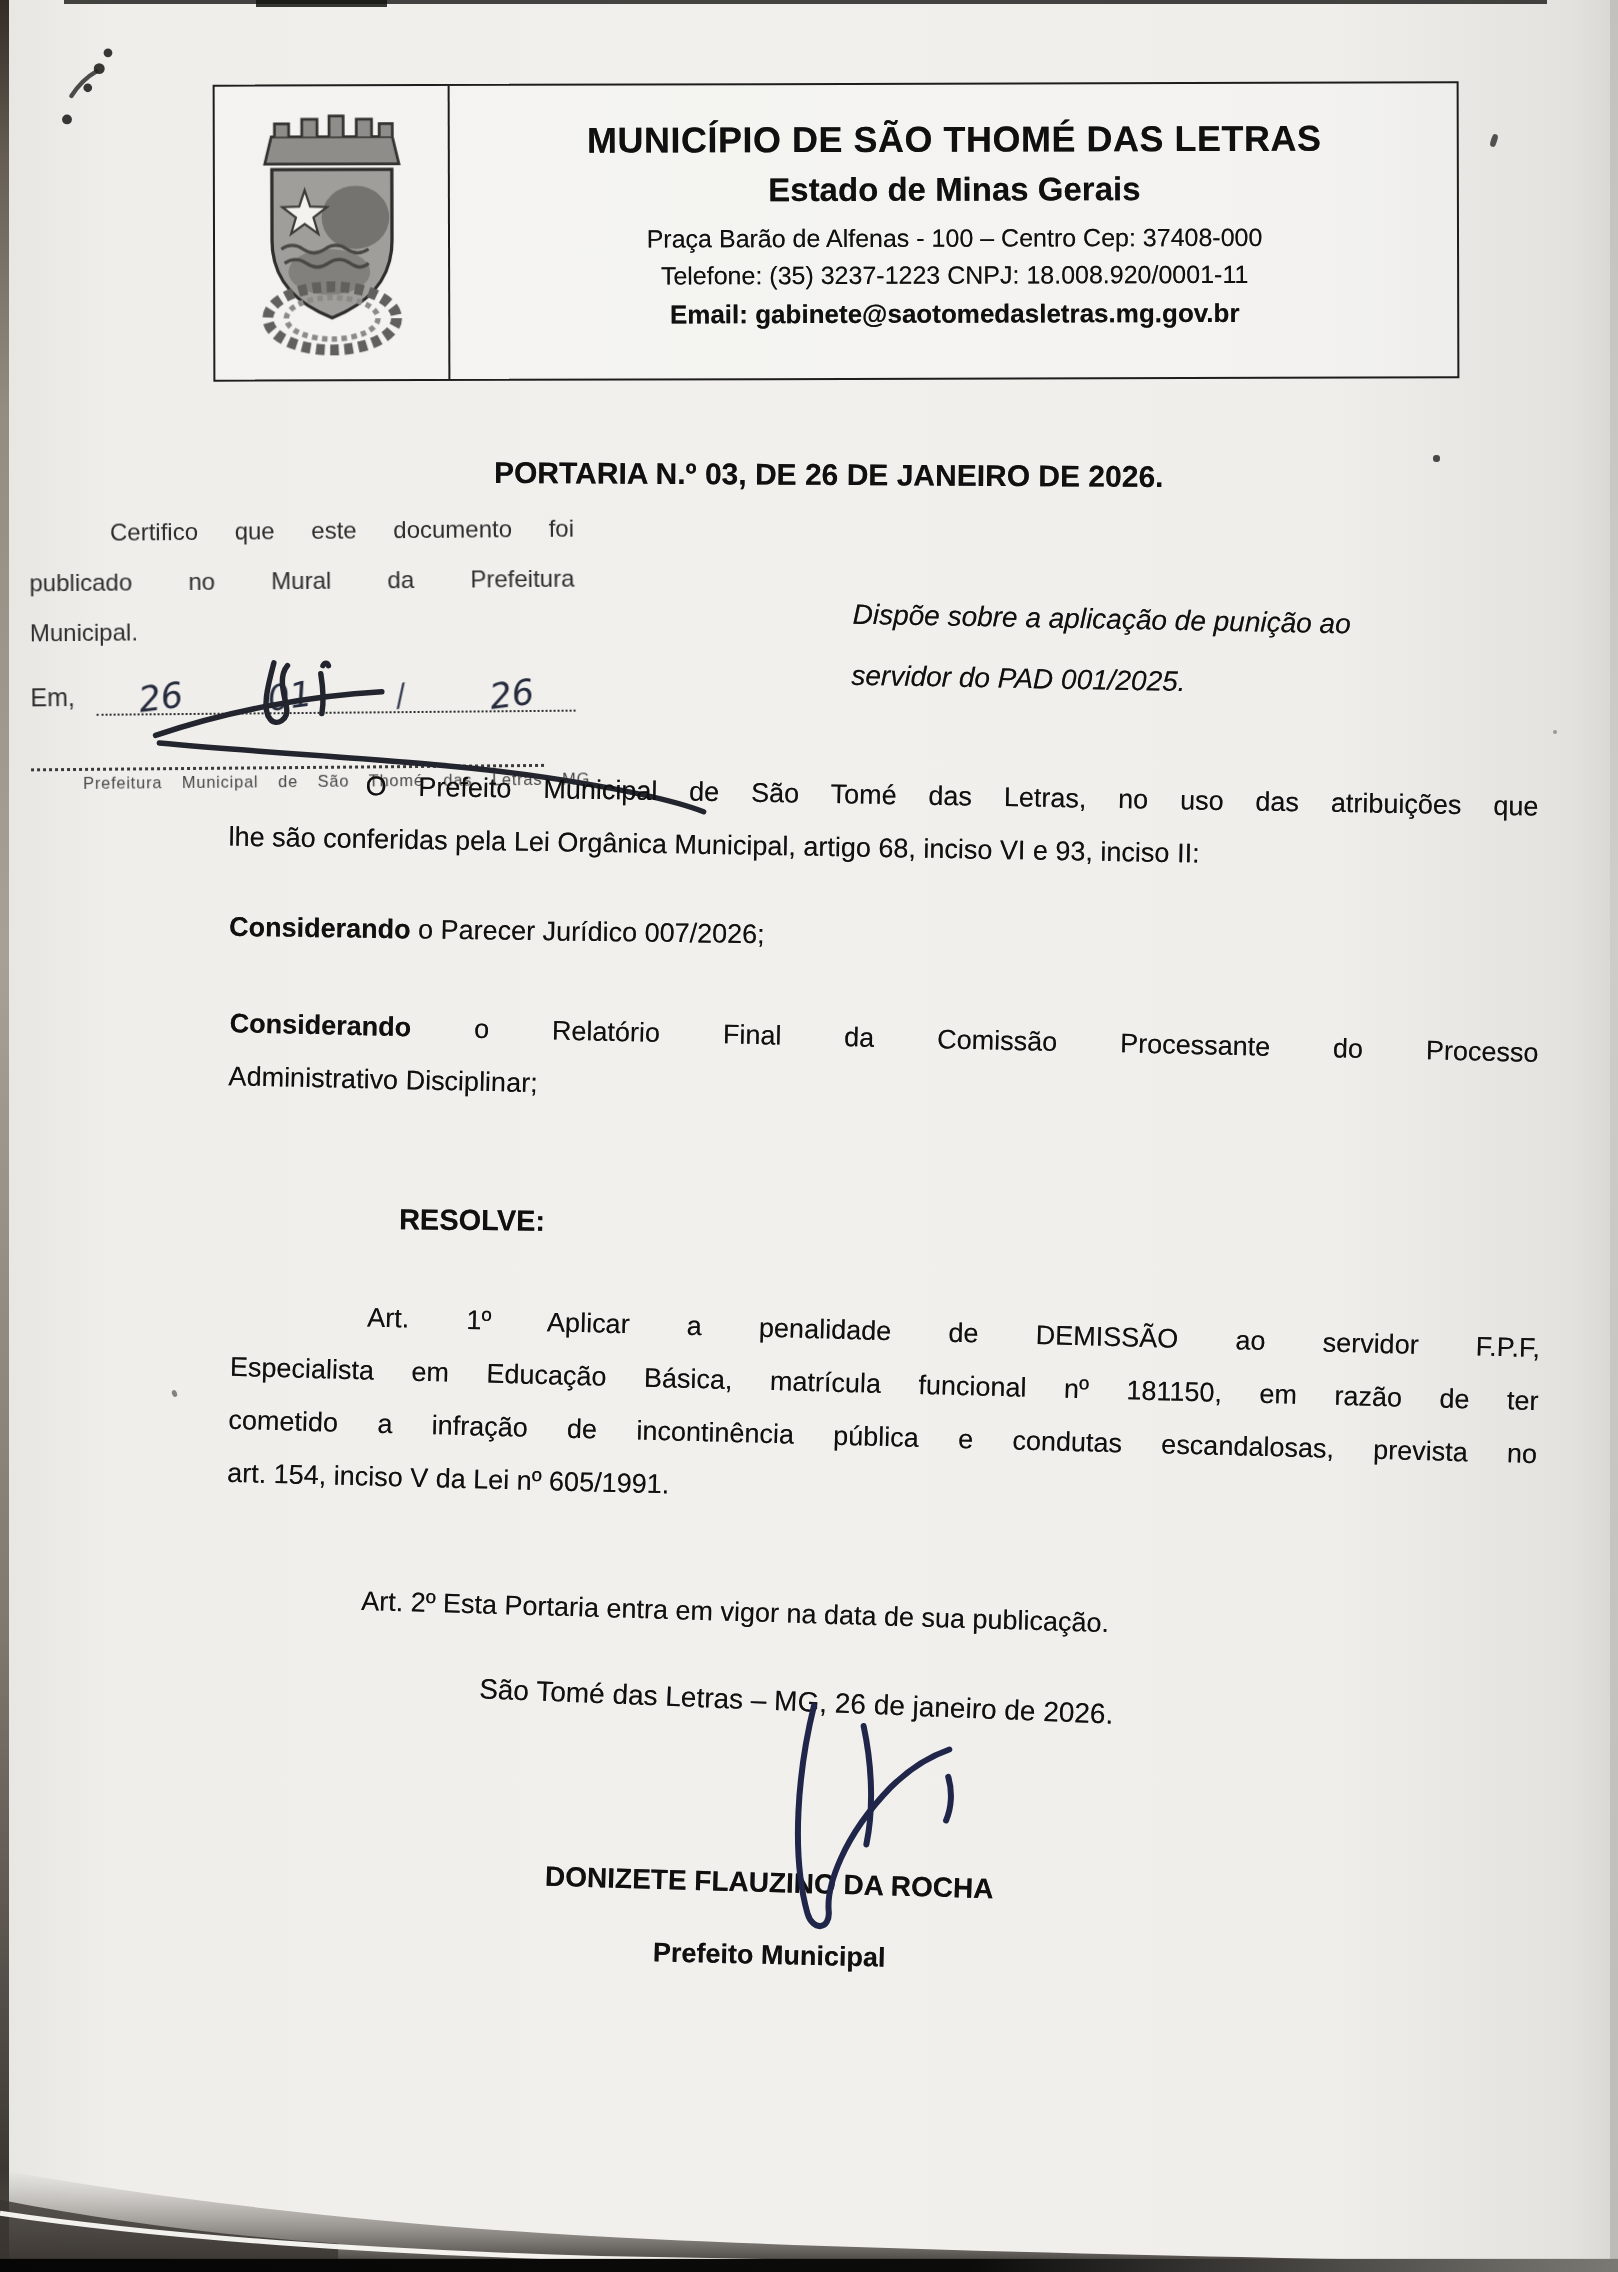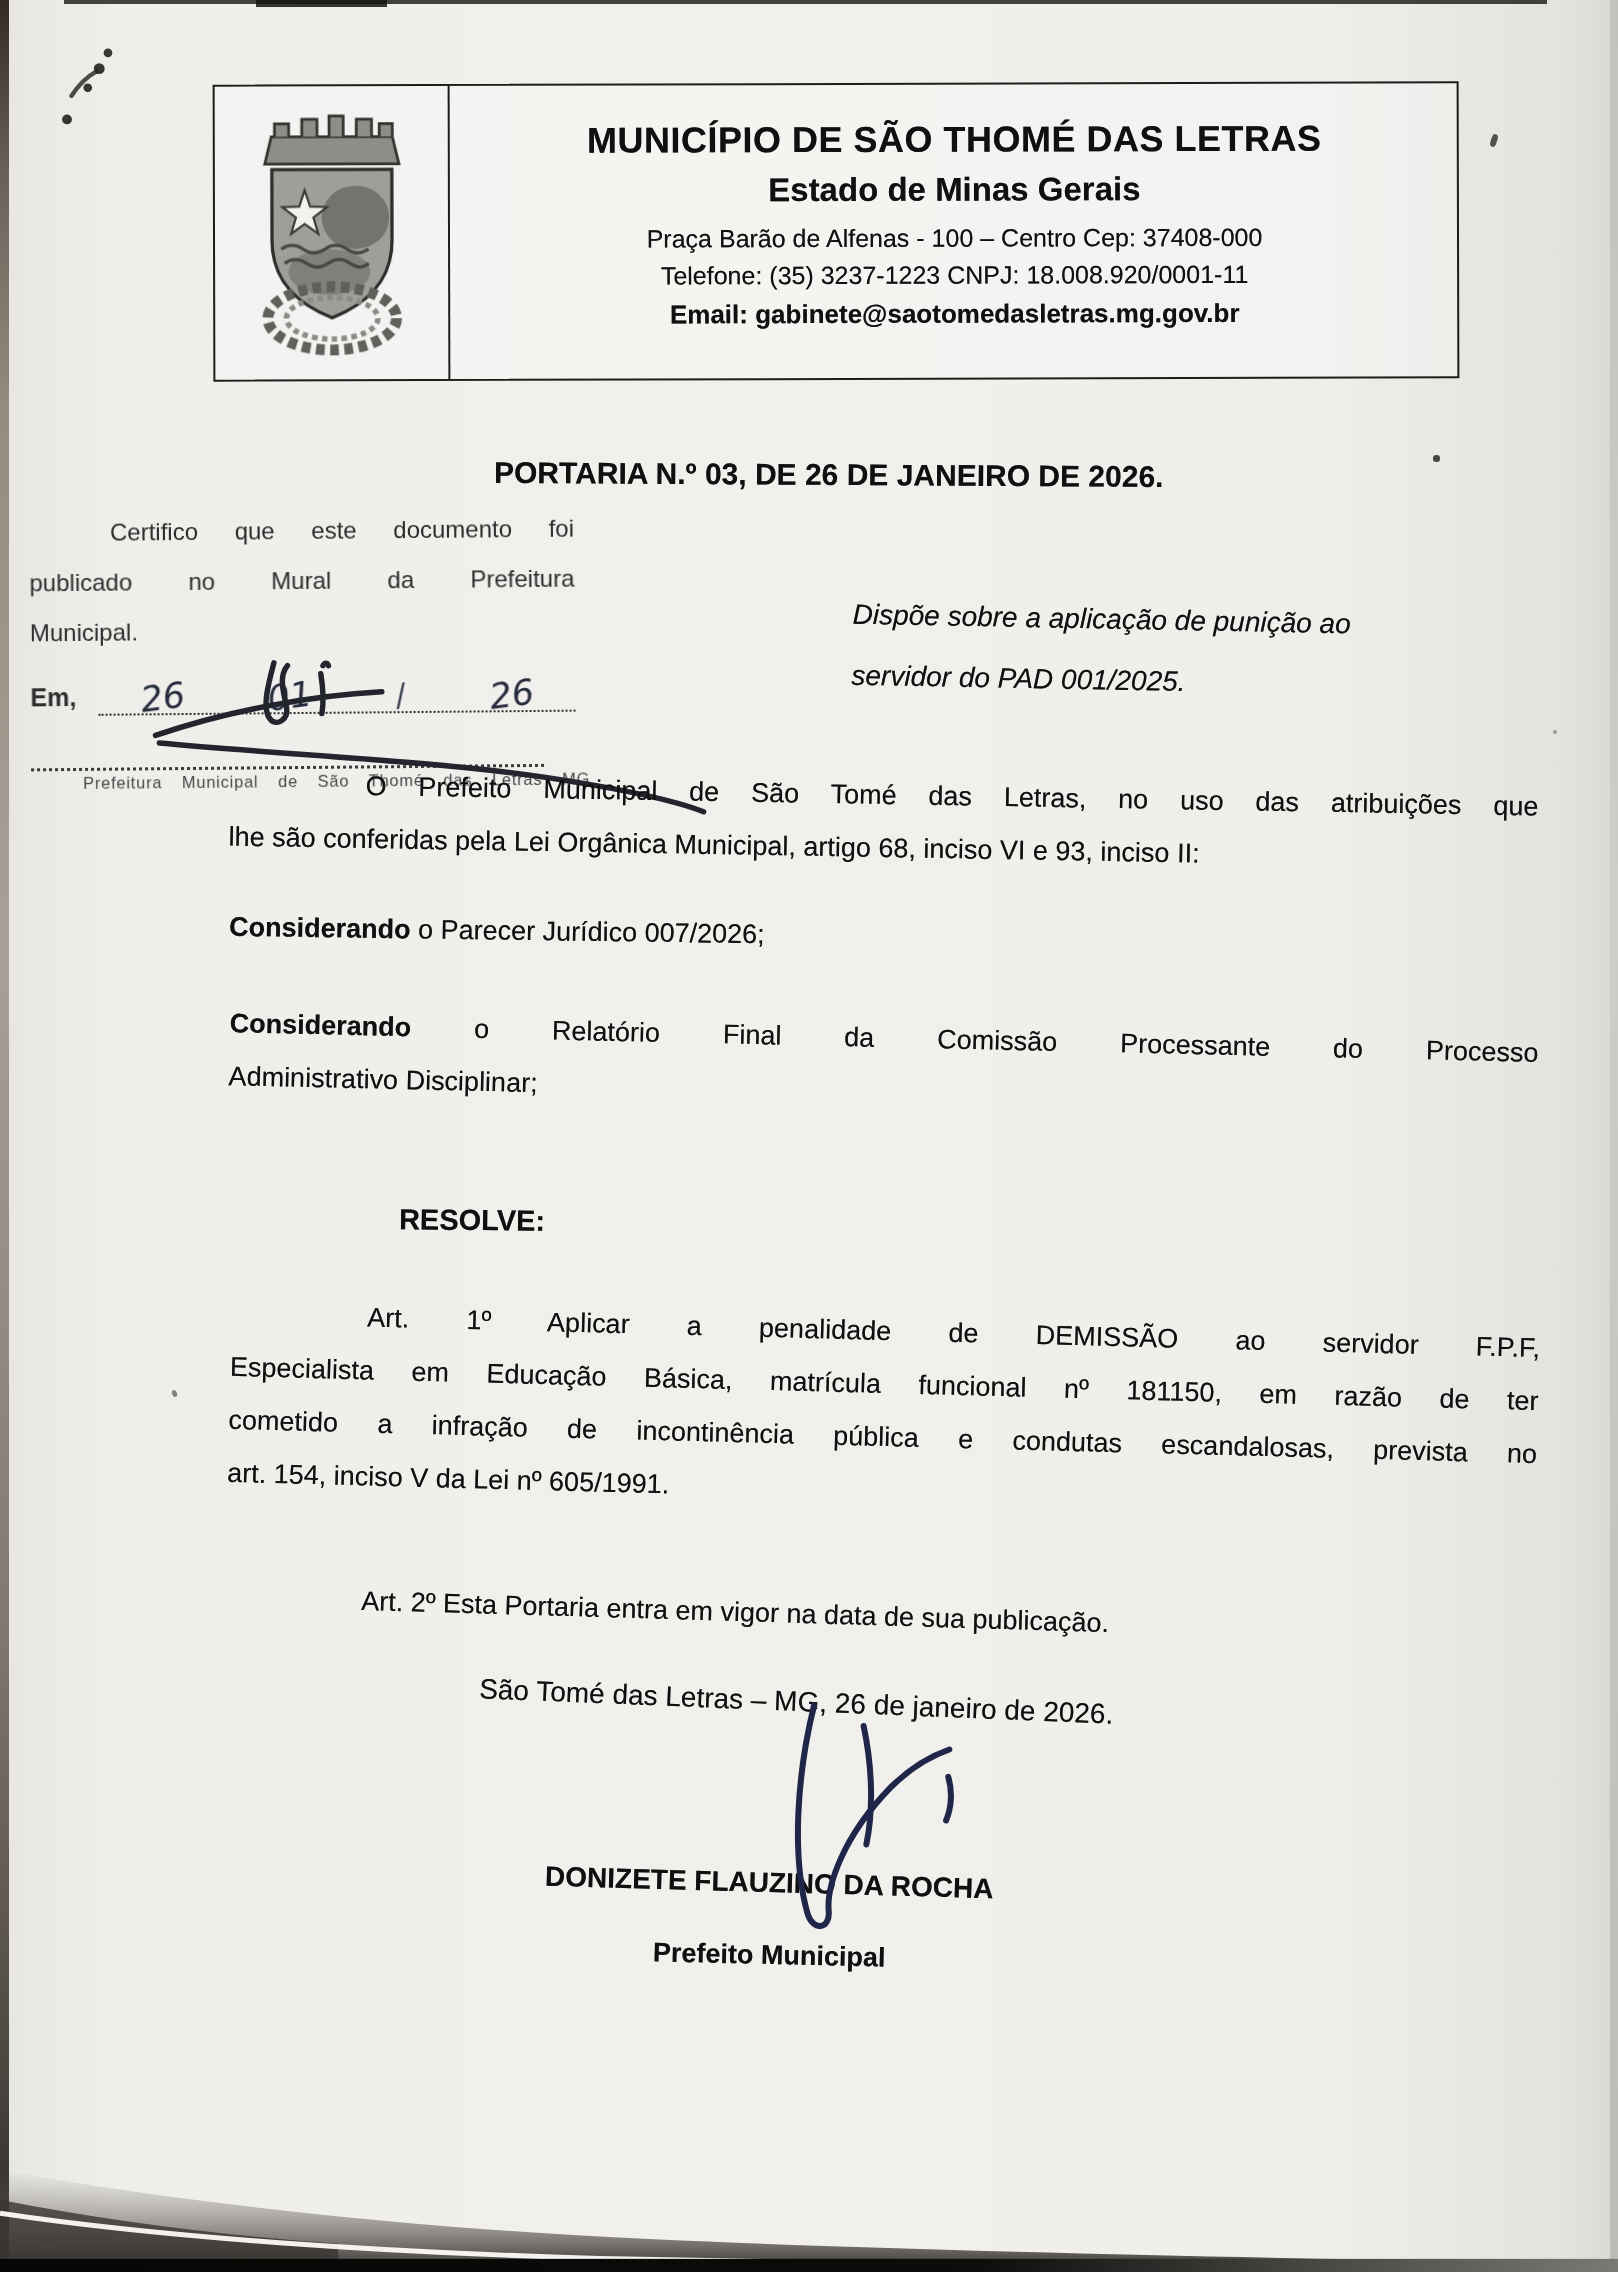--- a/index.html
+++ b/index.html
@@ -25,21 +25,21 @@
   .h5{position:absolute;left:0;top:214px;width:100%;font-size:26px;font-weight:700;}
 
   .title{left:494px;top:458px;font-size:30px;font-weight:700;transform:rotate(.35deg);}
 
   
   .stamp{left:30px;top:506px;width:545px;color:#2e2e2e;transform:rotate(-.5deg);}
   .st-line{font-size:24px;line-height:50px;text-align:justify;text-align-last:justify;}
   .st-line.first{text-indent:81px;}
   .st-line.last{text-align:left;text-align-last:left;}
   .st-date{position:relative;margin-top:7.6px;height:50px;font-size:25px;display:flex;align-items:flex-end;}
-  .st-date .lbl{flex:0 0 auto;padding-bottom:3.3px;font-weight:bold;}
+  .st-date .lbl{flex:0 0 auto;padding-bottom:3.3px;}
   .dotline{flex:1;margin-left:22px;border-bottom:2.7px dotted #2c2c2c;display:flex;justify-content:space-around;align-items:flex-end;}
   .hand{font-family:"DejaVu Sans",sans-serif;font-style:italic;font-size:35px;color:#262b3d;display:inline-block;transform:rotate(-7deg);line-height:32px;}
   .hand.slash{font-size:29.5px;transform:rotate(-14deg);color:#303548;}
   .st-sep{margin-top:52px;width:513px;border-bottom:3.3px dotted #3a3a3a;}
   .st-caption{margin-top:3.3px;width:507px;margin-left:52px;font-size:16.4px;letter-spacing:0.8px;color:#474747;text-align:justify;text-align-last:justify;}
 
   
   .epi{left:852px;top:590px;width:660px;font-size:28px;font-style:italic;transform:rotate(1.1deg);}
   .epi div{line-height:61px;}
 

